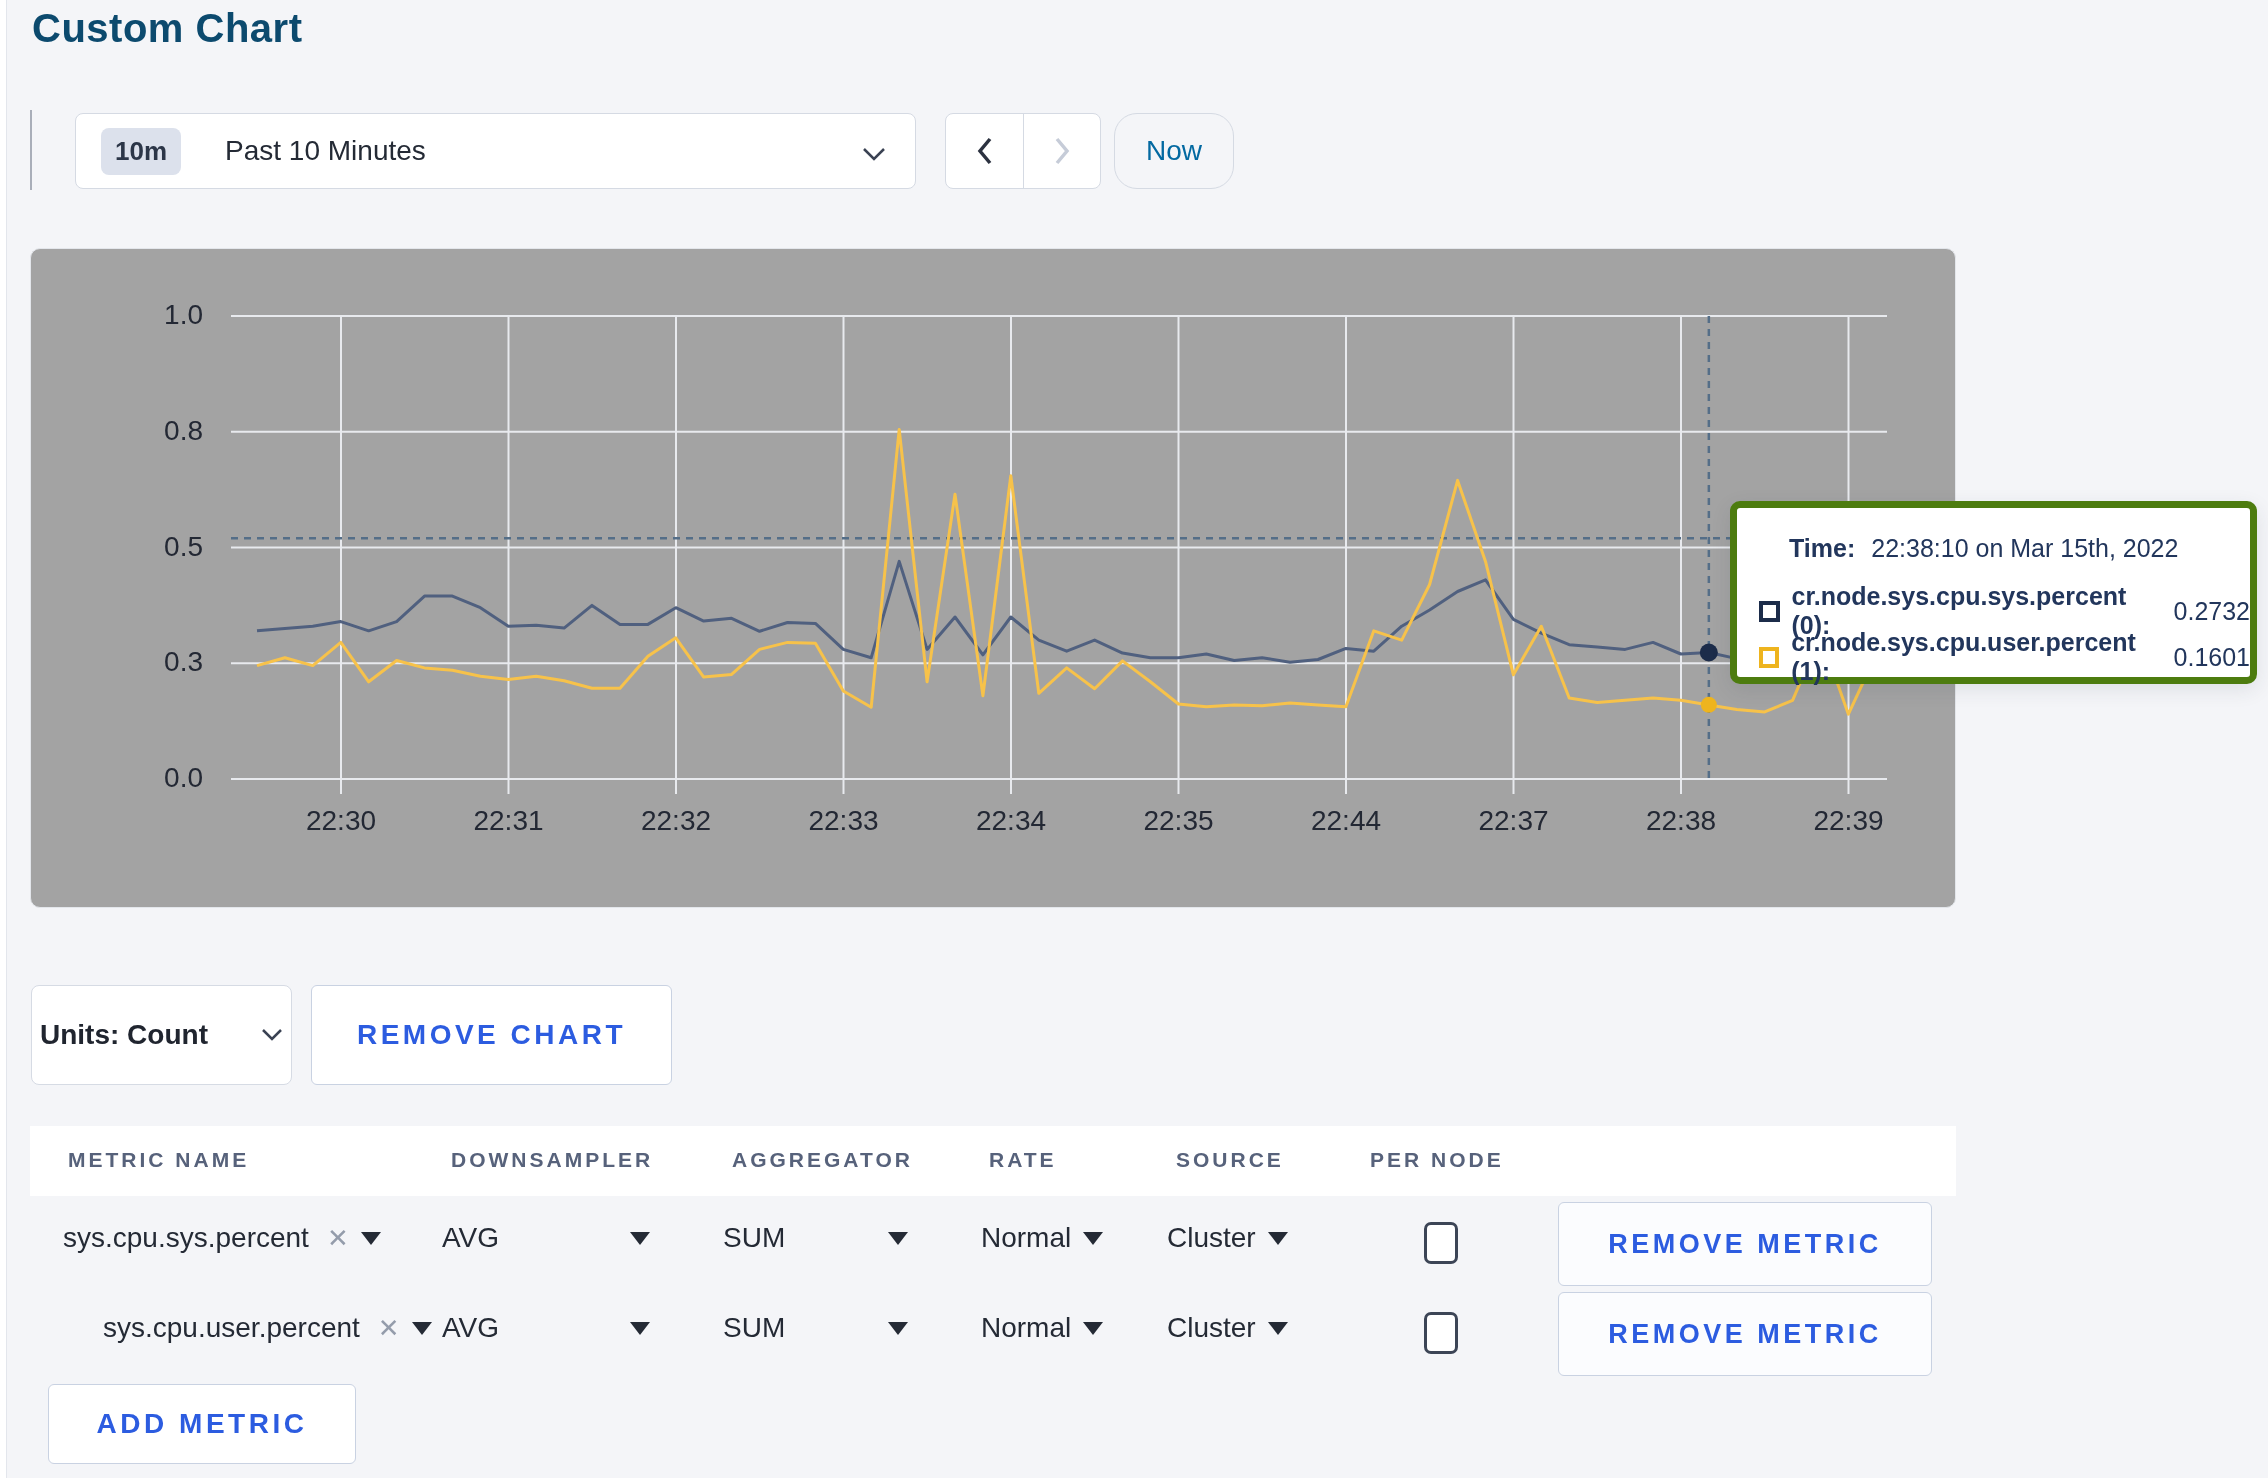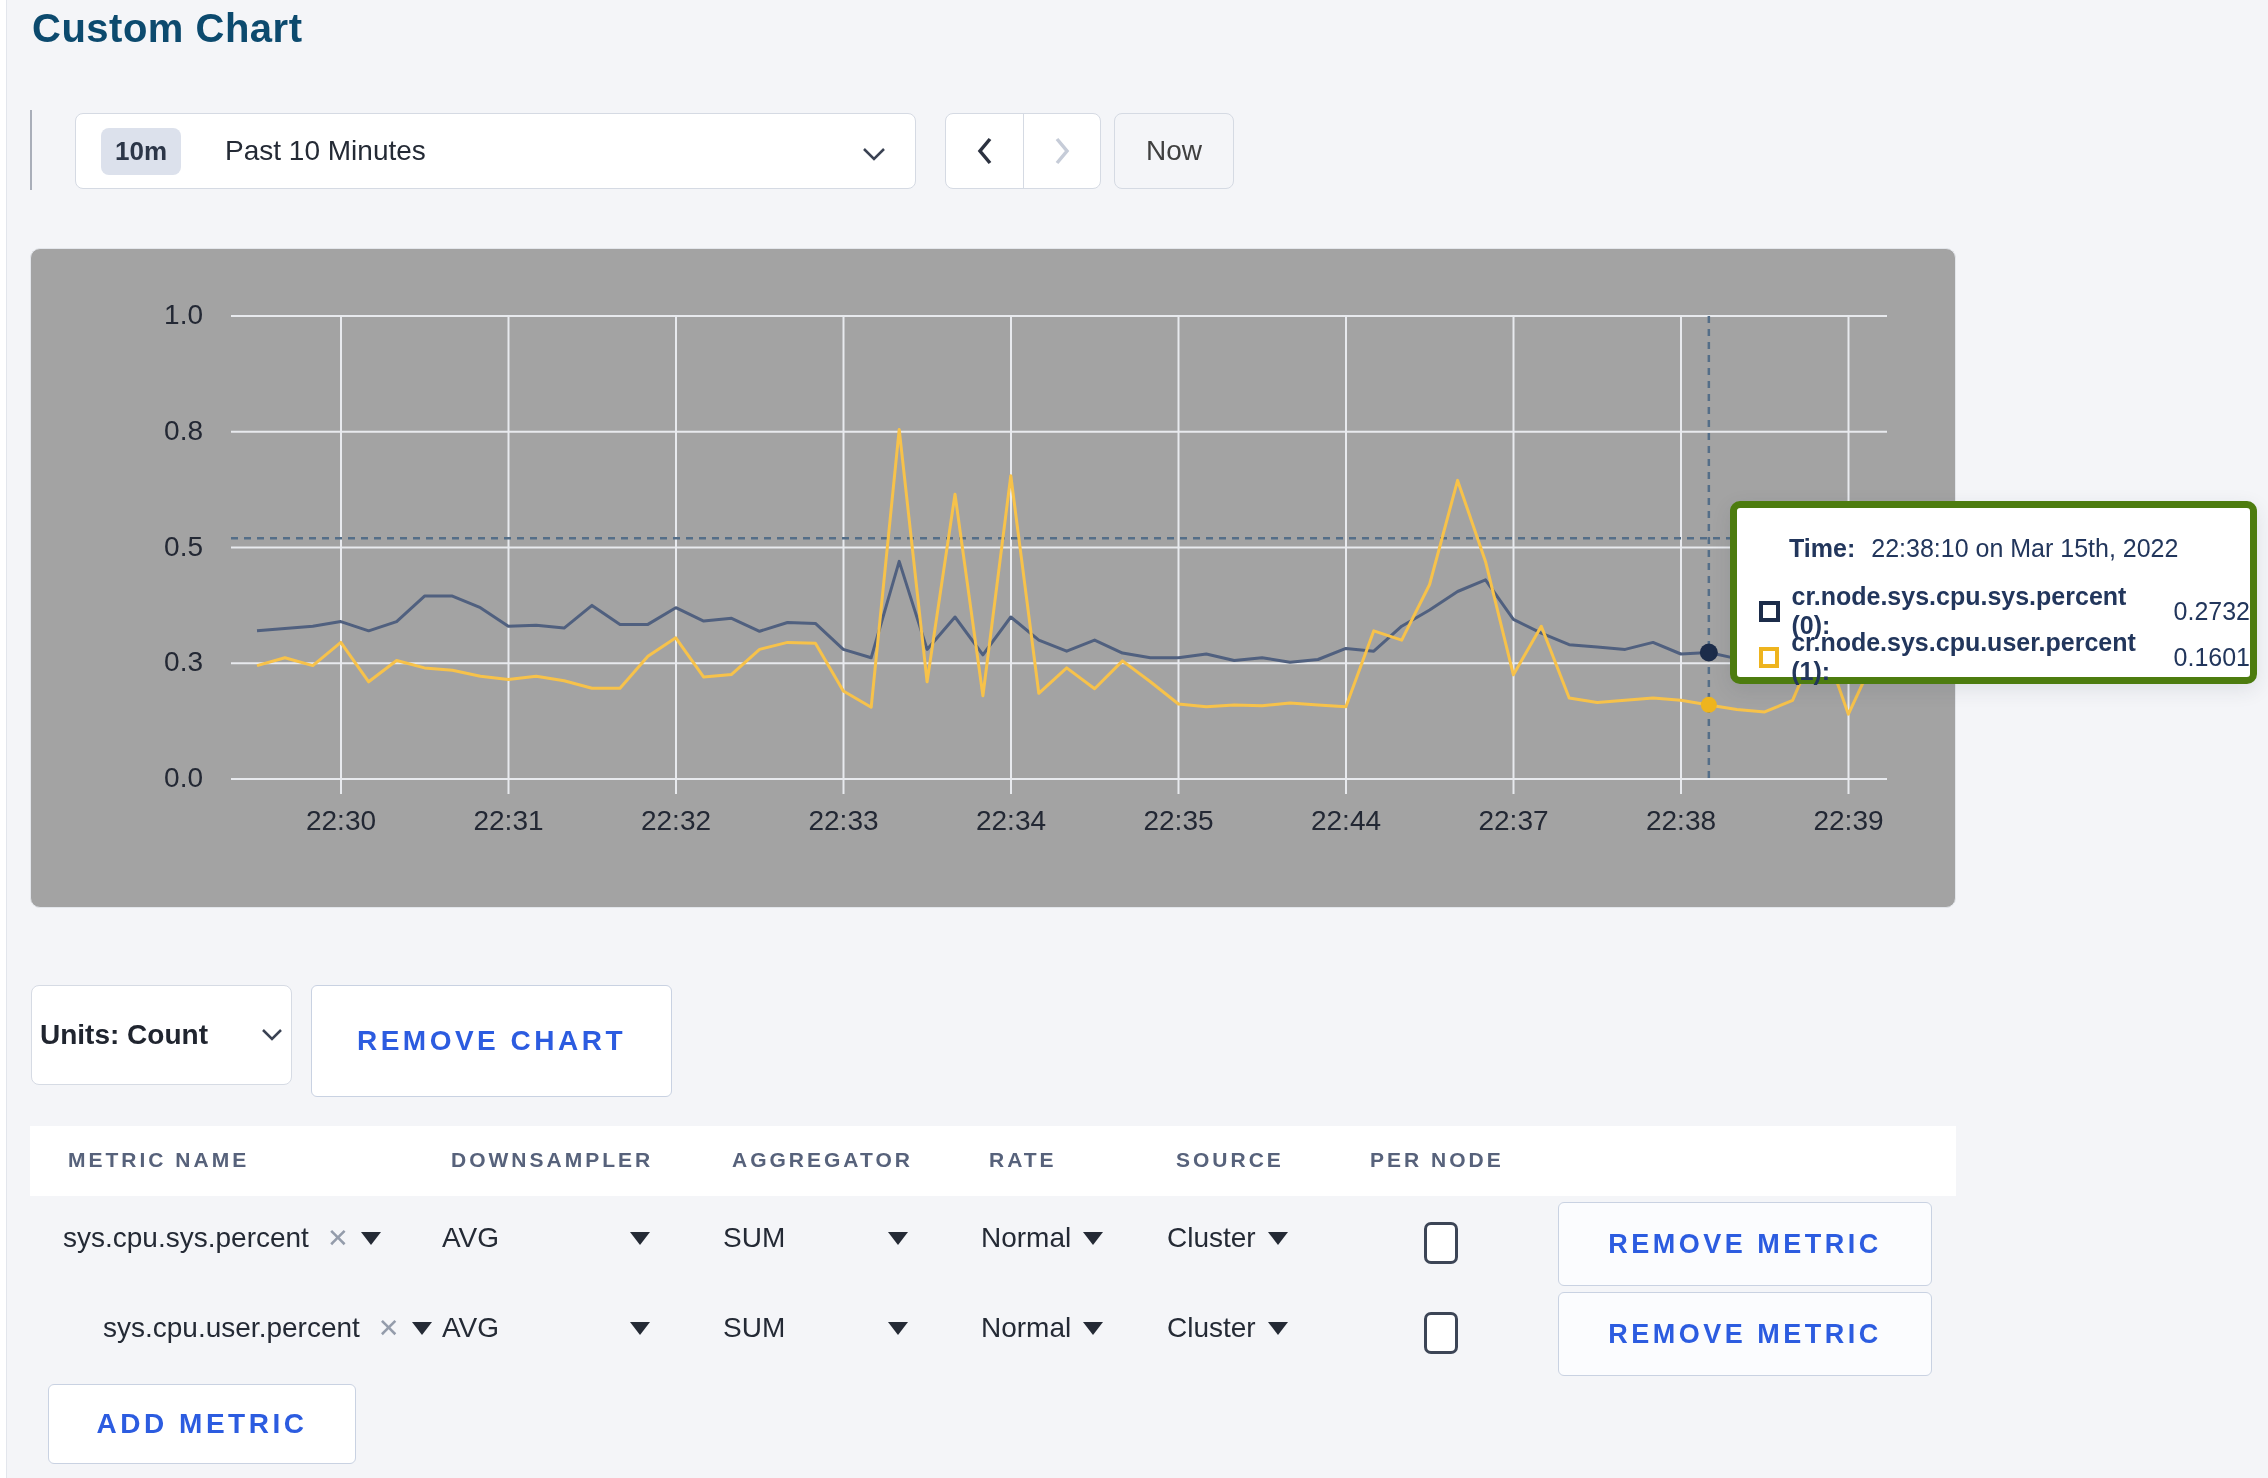--- a/index.html
+++ b/index.html
@@ -18,41 +18,41 @@
   
   .ctl { top:113px; height:76px; background:#fff; border:1px solid #d5dae3; border-radius:8px; }
   #time-sep { left:30px; top:110px; width:2px; height:80px; background:#a9aeb9; }
   #time-dropdown { left:75px; width:841px; display:flex; align-items:center; cursor:pointer;gap:20px; }
   #time-badge { margin-left:25px; background:#dce1ec; border-radius:8px; padding:8px 14px; font-size:26px; font-weight:700; color:#2c3648; }
   #time-label { margin-left:24px; font-size:28px; color:#242a35; }
   #time-chevron { position:absolute; right:28px; top:32px; }
   #arrow-group { left:945px; width:156px; display:flex; }
   .arrow-half { width:50%; height:100%; display:flex; align-items:center; justify-content:center; cursor:pointer; }
   .arrow-half + .arrow-half { border-left:1px solid #d5dae3; }
-  #now-button { left:1114px; width:120px; background:#f4f5f8; display:flex; align-items:center; justify-content:center; font-size:28px; color:#404040; }
+  #now-button { left:1114px; width:120px; background:#f4f5f8; display:flex; align-items:center; justify-content:center; font-size:28px; color:#0369a1;border-radius:23px; }
   .blue-btn { background:#fff; border:1px solid #c9d2e2; border-radius:6px; color:#2c5ce0; font-weight:600; letter-spacing:3.5px; display:flex; align-items:center; justify-content:center; cursor:pointer; }
   #add-chart-button { left:1299px; top:110px; width:292px; height:80px; font-size:29px; }
 
   
   #chart-card { left:30px; top:248px; width:1926px; height:660px; background:#a3a3a3; border:1px solid #e3e6eb; border-radius:10px; }
   #chart-svg-holder { position:absolute; left:0; top:0; width:1926px; height:660px; }
   .y-tick { position:absolute; left:60px; width:112px; height:34px; text-align:right; font-size:28px; color:#232834; }
   .x-tick { position:absolute; width:140px; top:556px; text-align:center; font-size:28px; color:#232834; }
 
   
   #chart-tooltip { left:1730px; top:501px; width:527px; height:183px; background:#fff; border:7px solid #4d7c0f; border-radius:10px; box-shadow:0 6px 20px rgba(40,50,70,0.10); z-index:5; color:#22365c; }
   .tt-row { position:absolute; left:22px; display:flex; align-items:center; }
   .tt-swatch { width:21px; height:21px; background:#fff; margin-right:12px; }
   .tt-name { font-size:25px; font-weight:700; }
   .tt-val { font-size:25px; margin-left:16px; font-weight:400; }
 
   
   #units-button { left:31px; top:985px; width:261px; height:100px; background:#fff; border:1px solid #d6dbe4; border-radius:8px; display:flex; align-items:center; justify-content:center; cursor:pointer;gap:35px; }
   #units-label { font-size:28px; font-weight:700; color:#20252f; }
-  #remove-chart-button { left:311px; top:985px; width:361px; height:112px; font-size:28px;text-align:right; }
+  #remove-chart-button { left:311px; top:985px; width:361px; height:100px; font-size:28px;text-align:right; }
 
   
   #table-header-band { left:30px; top:1126px; width:1926px; height:70px; background:#fff; }
   .th { position:absolute; top:1148px; font-size:21px; font-weight:700; letter-spacing:3px; color:#57627b; }
   .cell { position:absolute; font-size:28px; color:#242a35; display:flex; align-items:center; }
   .tri { width:0; height:0; border-left:10px solid transparent; border-right:10px solid transparent; border-top:13px solid #242a35; display:inline-block; margin-left:12px; }
   .x-icon { color:#949cab; font-size:26px; margin-left:18px; }
   .checkbox { position:absolute; left:1424px; width:34px; height:42px; border:3px solid #3c4556; border-radius:7px; background:#fff; cursor:pointer; }
   .remove-metric-btn { position:absolute; left:1558px; width:374px; height:84px; font-size:27px; background:#fbfcfe; }
   #add-metric-button { left:48px; top:1384px; width:308px; height:80px; font-size:28px; }

